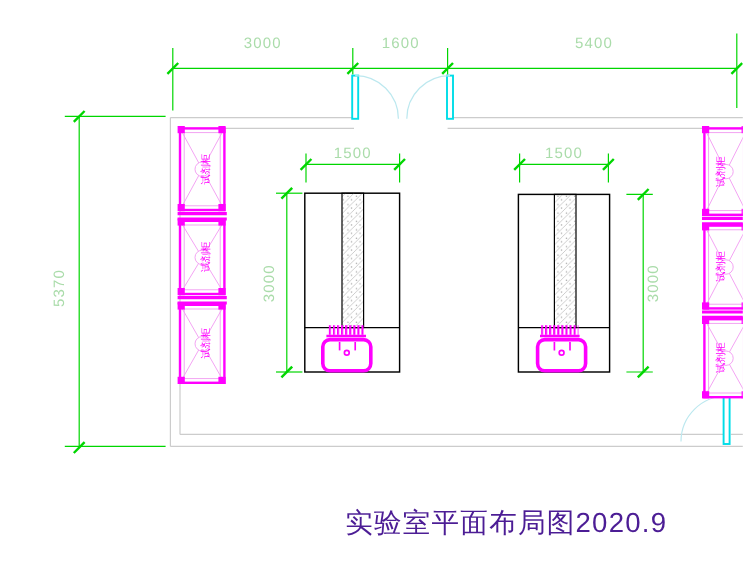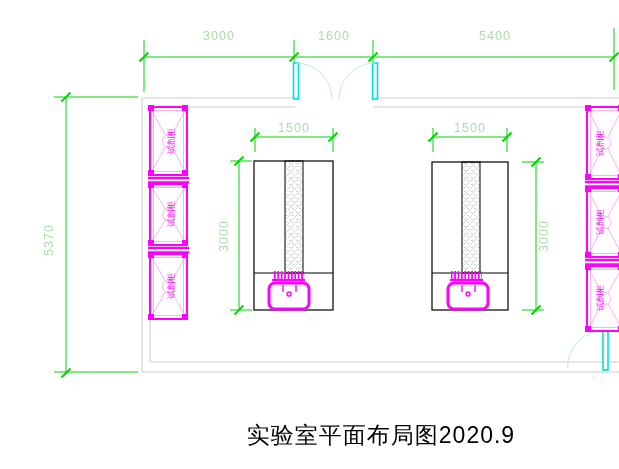--- a/index.html
+++ b/index.html
@@ -26,22 +26,22 @@
   .cabt{fill:#ff00ff;font-size:8.5px;font-family:"Liberation Sans","DejaVu Sans",sans-serif;}
   
   .leaf{fill:#ffffff;stroke:#00dde8;stroke-width:1.6;}
   .swing{fill:none;stroke:#bce8ef;stroke-width:1;}
   
   .sink3{fill:none;stroke:#ff00ff;stroke-width:3;}
   .sink2{fill:none;stroke:#ff00ff;stroke-width:2;}
   .sink1{fill:none;stroke:#ff00ff;stroke-width:1.4;}
   .comb{fill:url(#comb);}
   
-  #title{position:absolute;left:170px;top:420px;width:350px;text-align:center;
-         color:#000000;font-size:23px;letter-spacing:1px;white-space:nowrap;}
+  #title{position:absolute;left:170px;top:420px;width:350px;text-align:right;
+         color:#4c1d95;font-size:23px;letter-spacing:1px;white-space:nowrap;}
 </style>
 </head>
 <body>
 
 <div id="stage">
 <svg width="619" height="469" viewBox="0 0 619 469">
   <defs>
     <pattern id="hatch" width="7" height="7" patternUnits="userSpaceOnUse">
       <path d="M0 7 L7 0" stroke="#c4c4c4" stroke-width="0.7"></path>
       <circle cx="2" cy="2.5" r="0.6" fill="#9a9a9a"></circle>

